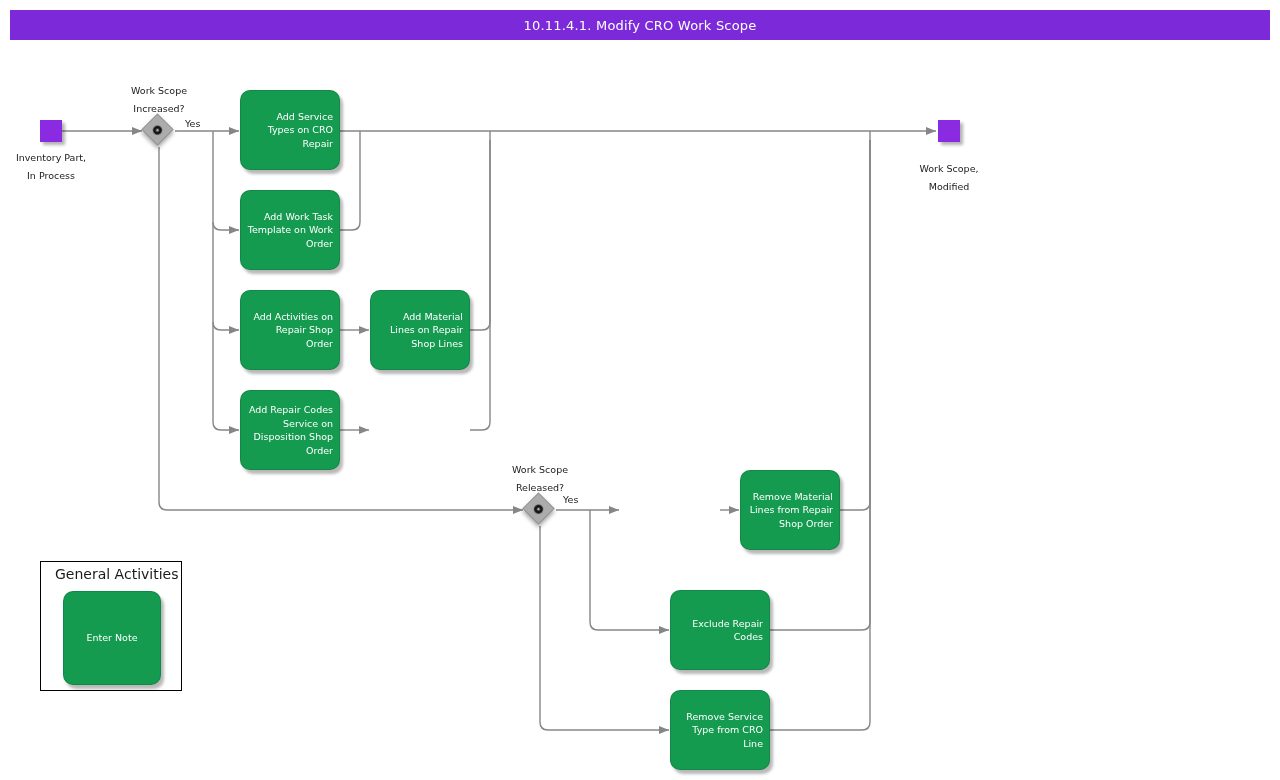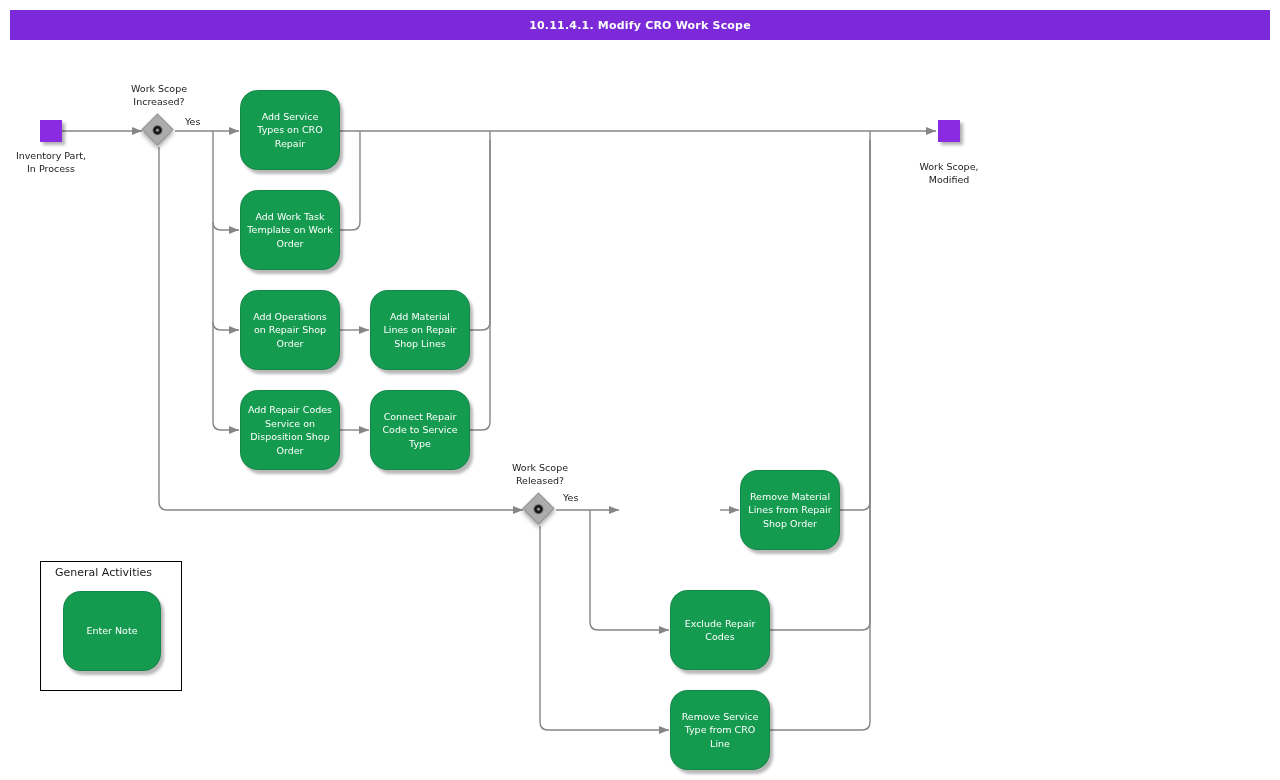--- a/index.html
+++ b/index.html
@@ -15,60 +15,60 @@
   }
   *{box-sizing:border-box;margin:0;padding:0;}
   html,body{background:#fff;}
   body{font-family:"DejaVu Sans","Liberation Sans",sans-serif;}
   .canvas{position:relative;width:1280px;height:780px;background:#ffffff;overflow:hidden;}
 
   .title-bar{
     position:absolute;left:10px;top:10px;width:1260px;height:30px;
     background:var(--title-bar-bg);display:flex;align-items:center;justify-content:center;
   }
-  .title-bar span{color:#fff;font-size:11px;font-weight:bold;letter-spacing:.2px;}
+  .title-bar span{color:#fff;font-size:13px;font-weight:normal;letter-spacing:.2px;}
 
   svg.connectors{position:absolute;left:0;top:0;width:1280px;height:780px;}
   svg.connectors path.conn{fill:none;stroke:var(--connector-stroke);stroke-width:1.4px;}
   svg.connectors .arrowhead{fill:var(--connector-stroke);}
 
   .event-node{
     position:absolute;width:22px;height:22px;background:var(--event-node-fill);
     box-shadow:3px 3px 3px rgba(0,0,0,.30);
   }
   .node-label,.dec-label,.yes-label{
-    position:absolute;color:var(--text-color);font-size:9.5px;line-height:13px;
+    position:absolute;color:var(--text-color);font-size:9.5px;line-height:18px;
     text-align:center;white-space:pre-line;
   }
   .yes-label{text-align:center;white-space:nowrap;}
 
   .task{
-    position:absolute;width:100px;height:80px;border-radius:18px;
+    position:absolute;width:100px;height:80px;border-radius:10px;
     background:var(--task-fill);border:1px solid rgba(0,0,0,.12);
     color:var(--task-text-color);font-size:9.5px;line-height:13.5px;
-    display:flex;align-items:center;justify-content:center;text-align:center;
+    display:flex;align-items:center;justify-content:center;text-align:right;
     padding:4px 6px;box-shadow:3px 4px 3px rgba(0,0,0,.28);cursor:pointer;
   }
 
   .decision{
     position:absolute;width:23px;height:23px;background:var(--decision-fill);
     border:1px solid var(--decision-border);transform:rotate(45deg);
     filter:drop-shadow(2px 2px 2px rgba(0,0,0,.35));cursor:pointer;
   }
   .decision .ring{
     position:absolute;left:50%;top:50%;width:9px;height:9px;
     transform:translate(-50%,-50%);border:3.5px solid #141414;border-radius:50%;
   }
 
   .ga-panel{
     position:absolute;left:40px;top:561px;width:142px;height:130px;
     border:1px solid var(--panel-border);background:#fff;
   }
-  .ga-title{position:absolute;left:14px;top:4px;font-size:11px;color:var(--text-color);white-space:nowrap;}
-  .ga-panel .task{left:22px;top:29px;width:98px;height:80px;}
+  .ga-title{position:absolute;left:14px;top:4px;font-size:14px;color:var(--text-color);white-space:nowrap;}
+  .ga-panel .task{left:22px;top:29px;width:98px;height:94px;}
 </style>
 </head>
 <body>
 
 <div class="canvas">
 
   <div class="title-bar">
     <span>10.11.4.1. Modify CRO Work Scope</span>
   </div>
 
@@ -128,24 +128,23 @@
 
   <div class="dec-label" style="left:480px;top:461px;width:120px">Work Scope
 Released?</div>
   <div class="decision" style="left:527px;top:497px">
     <span class="ring"></span>
   </div>
   <div class="yes-label" style="left:563px;top:491px">Yes</div>
 
   <div class="task" style="left:240px;top:90px">Add Service Types on CRO Repair</div>
   <div class="task" style="left:240px;top:190px">Add Work Task Template on Work Order</div>
-  <div class="task" style="left:240px;top:290px">Add Operations on Repair Shop Order</div>
+  <div class="task" style="left:240px;top:290px">Add Activities on Repair Shop Order</div>
   <div class="task" style="left:240px;top:390px">Add Repair Codes Service on Disposition Shop Order</div>
   <div class="task" style="left:370px;top:290px">Add Material Lines on Repair Shop Lines</div>
-  <div class="task" style="left:370px;top:390px">Connect Repair Code to Service Type</div>
   <div class="task" style="left:740px;top:470px">Remove Material Lines from Repair Shop Order</div>
   <div class="task" style="left:670px;top:690px">Remove Service Type from CRO Line</div>
   <div class="task" style="left:670px;top:590px">Exclude Repair Codes</div>
 
   <div class="ga-panel">
     <div class="ga-title">General Activities</div>
     <div class="task">Enter Note</div>
   </div>
 
 </div>

